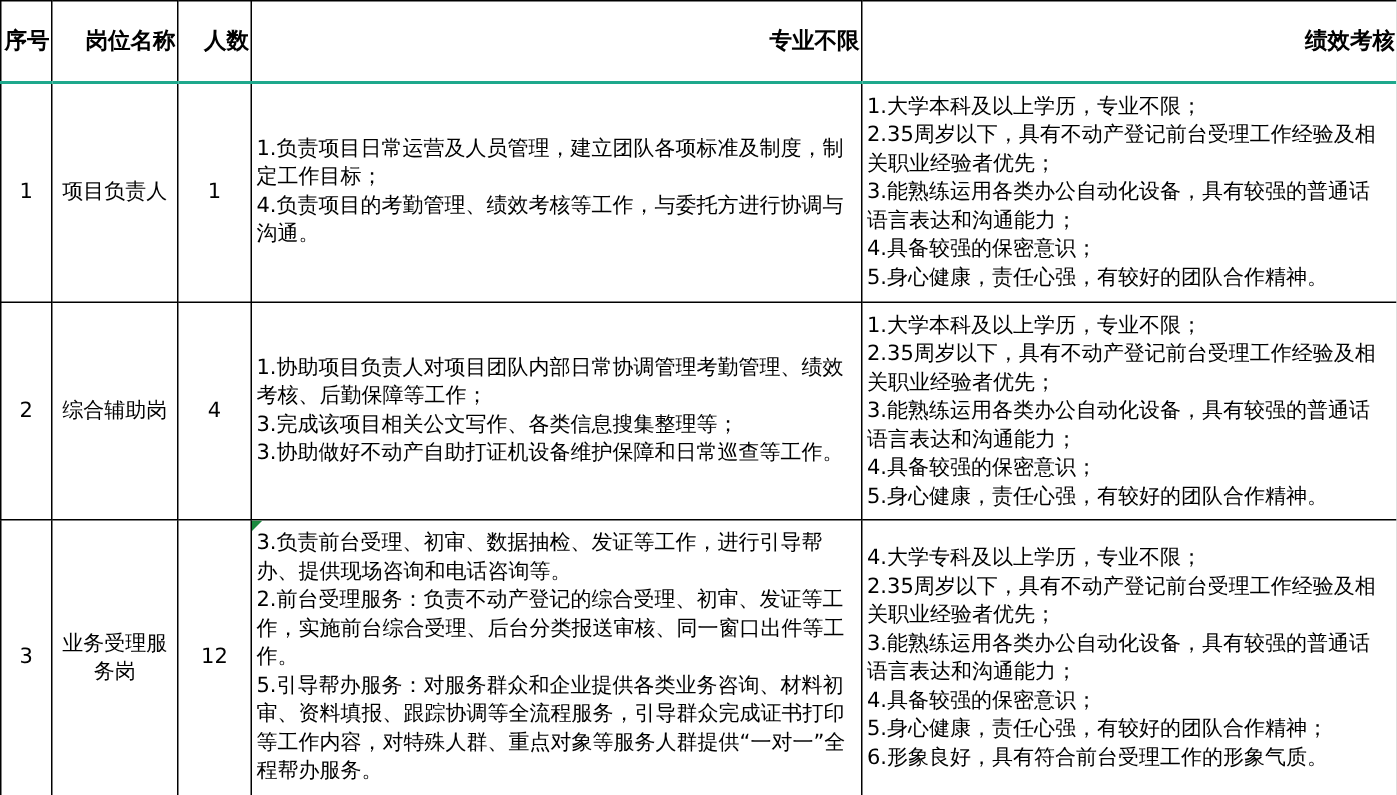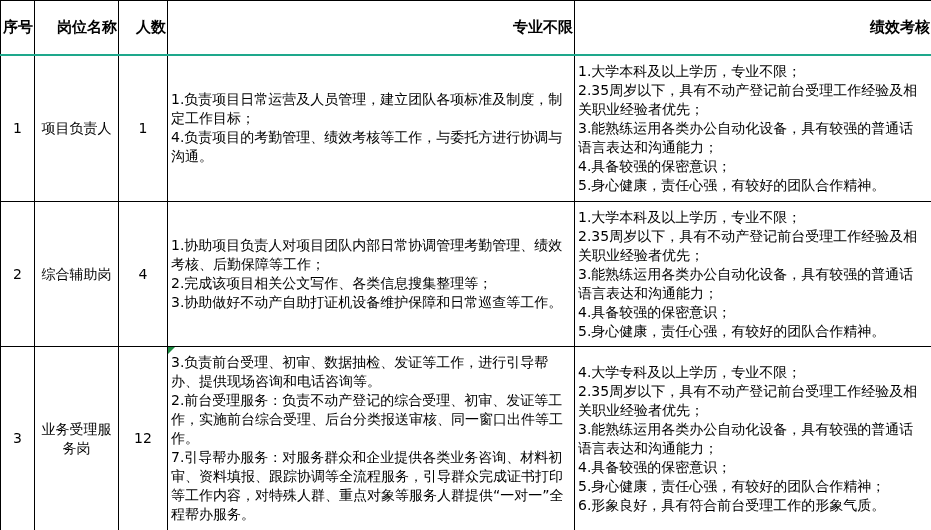--- a/index.html
+++ b/index.html
@@ -123,21 +123,21 @@
             <div class="line">2</div>
           </td>
           <td class="c-center">
             <div class="line">综合辅助岗</div>
           </td>
           <td class="c-center">
             <div class="line">4</div>
           </td>
           <td class="c-left">
             <div class="line">1.协助项目负责人对项目团队内部日常协调管理考勤管理、绩效考核、后勤保障等工作；</div>
-            <div class="line">2.完成该项目相关公文写作、各类信息搜集整理等；</div>
+            <div class="line">3.完成该项目相关公文写作、各类信息搜集整理等；</div>
             <div class="line">3.协助做好不动产自助打证机设备维护保障和日常巡查等工作。</div>
           </td>
           <td class="c-left">
             <div class="line">1.大学本科及以上学历，专业不限；</div>
             <div class="line">2.35周岁以下，具有不动产登记前台受理工作经验及相关职业经验者优先；</div>
             <div class="line">3.能熟练运用各类办公自动化设备，具有较强的普通话语言表达和沟通能力；</div>
             <div class="line">4.具备较强的保密意识；</div>
             <div class="line">5.身心健康，责任心强，有较好的团队合作精神。</div>
           </td>
         </tr>
@@ -148,21 +148,21 @@
           <td class="c-center">
             <div class="line">业务受理服务岗</div>
           </td>
           <td class="c-center">
             <div class="line">12</div>
           </td>
           <td class="c-left">
             <span class="corner-marker"></span>
             <div class="line">3.负责前台受理、初审、数据抽检、发证等工作，进行引导帮办、提供现场咨询和电话咨询等。</div>
             <div class="line">2.前台受理服务：负责不动产登记的综合受理、初审、发证等工作，实施前台综合受理、后台分类报送审核、同一窗口出件等工作。</div>
-            <div class="line">7.引导帮办服务：对服务群众和企业提供各类业务咨询、材料初审、资料填报、跟踪协调等全流程服务，引导群众完成证书打印等工作内容，对特殊人群、重点对象等服务人群提供“一对一”全程帮办服务。</div>
+            <div class="line">5.引导帮办服务：对服务群众和企业提供各类业务咨询、材料初审、资料填报、跟踪协调等全流程服务，引导群众完成证书打印等工作内容，对特殊人群、重点对象等服务人群提供“一对一”全程帮办服务。</div>
           </td>
           <td class="c-left">
             <div class="line">4.大学专科及以上学历，专业不限；</div>
             <div class="line">2.35周岁以下，具有不动产登记前台受理工作经验及相关职业经验者优先；</div>
             <div class="line">3.能熟练运用各类办公自动化设备，具有较强的普通话语言表达和沟通能力；</div>
             <div class="line">4.具备较强的保密意识；</div>
             <div class="line">5.身心健康，责任心强，有较好的团队合作精神；</div>
             <div class="line">6.形象良好，具有符合前台受理工作的形象气质。</div>
           </td>
         </tr>

